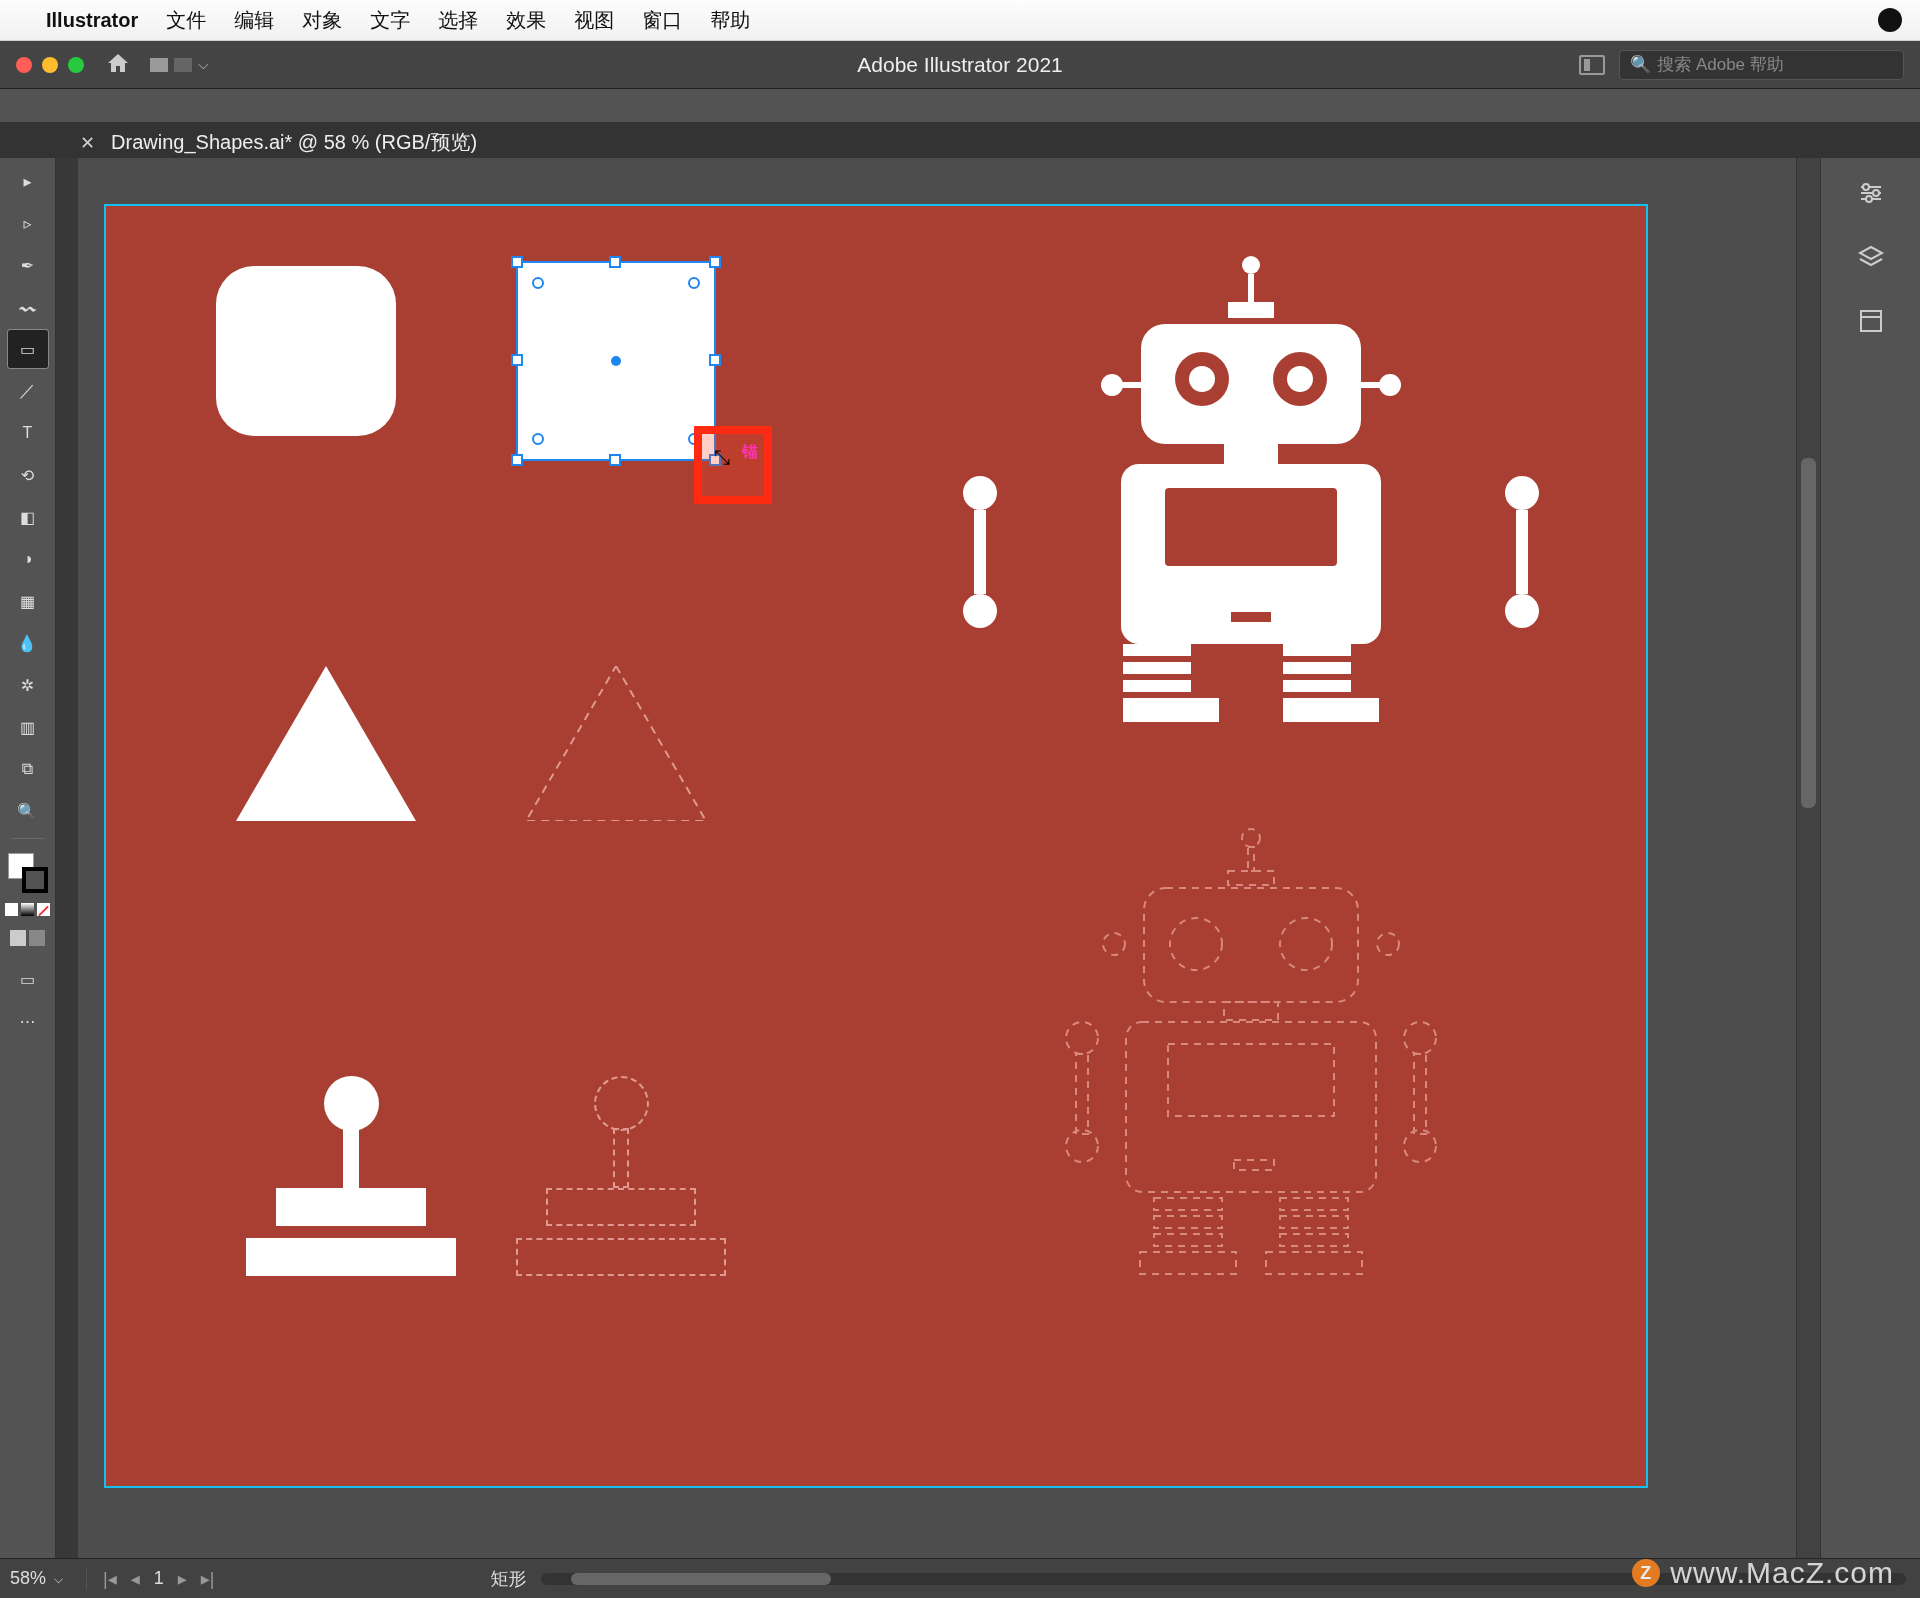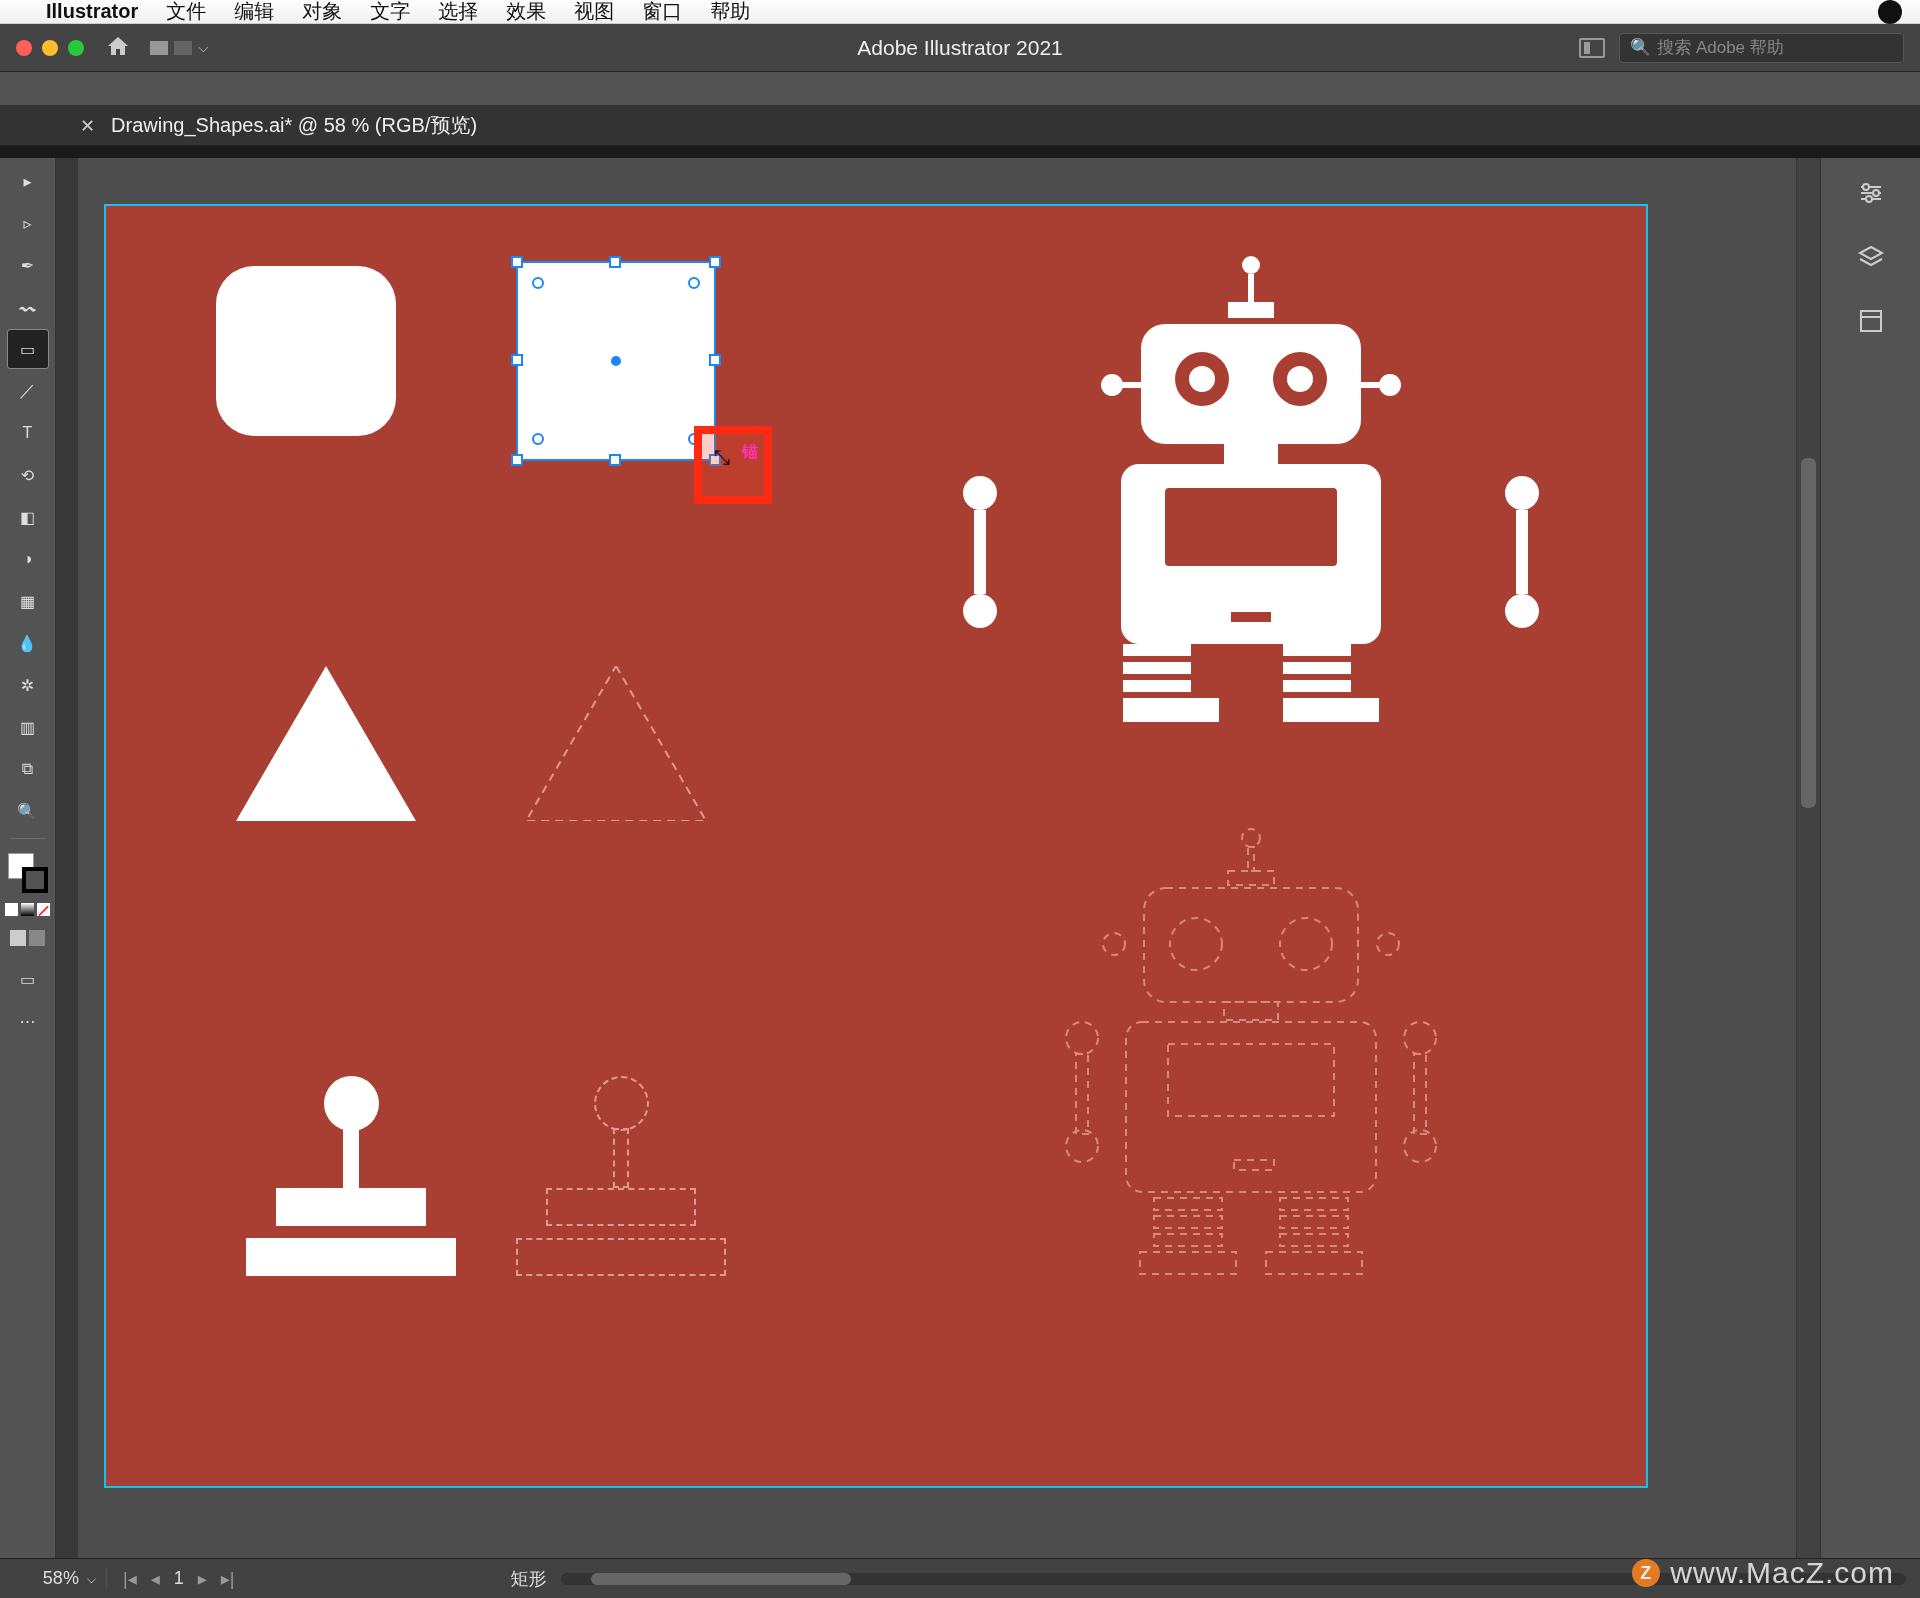--- a/index.html
+++ b/index.html
@@ -1,19 +1,19 @@
 <!DOCTYPE html>
 <html><head>
 <meta charset="utf-8">
 <style>
 * { margin: 0; padding: 0; box-sizing: border-box; font-family: -apple-system, "Helvetica Neue", Arial, sans-serif; }
 body { background: #1a1a1a; width: 1920px; height: 1598px; overflow: hidden; position: relative; }
 
 
-.macos-menubar { height: 24px; background: linear-gradient(#fdfdfd,#f1f1f1); display: flex; align-items: center; padding: 0 18px; gap: 28px; font-size: 20px; color: #111; border-bottom: 1px solid #cfcfcf; }
+.macos-menubar { height: 41px; background: linear-gradient(#fdfdfd,#f1f1f1); display: flex; align-items: center; padding: 0 18px; gap: 28px; font-size: 20px; color: #111; border-bottom: 1px solid #cfcfcf; }
 .macos-menubar .apple { font-size: 22px; }
 .macos-menubar .app-name { font-weight: 700; }
 .macos-menubar .right { margin-left: auto; width: 24px; height: 24px; border-radius: 50%; background: #111; }
 
 
 .app-titlebar { height: 48px; background: #444; display: flex; align-items: center; padding: 0 16px; color: #eee; border-bottom: 1px solid #222; position: relative; }
 .traffic { display: flex; gap: 10px; }
 .traffic span { width: 16px; height: 16px; border-radius: 50%; }
 .tl-close { background: #ff5f56; } .tl-min { background: #ffbd2e; } .tl-max { background: #27c93f; }
 .home-icon { margin-left: 22px; color: #ccc; }
@@ -126,21 +126,21 @@
 .panel-dock .picon{width:34px;height:30px;color:#ccc;display:flex;align-items:center;justify-content:center;}
 
 .vscroll{width:24px;background:#424242;border-left:1px solid #333;position:relative;}
 .vscroll .thumb{position:absolute;left:4px;right:4px;top:300px;height:350px;background:#666;border-radius:6px;}
 
 
 .instruction{position:absolute;left:30px;right:130px;bottom:82px;text-align:center;font-size:40px;font-weight:800;color:#fff;-webkit-text-stroke:3px #ff3a12;text-shadow:0 0 4px rgba(0,0,0,.5);line-height:1.45;pointer-events:none;}
 
 
 .statusbar{position:absolute;left:0;right:0;bottom:0;height:40px;background:#424242;display:flex;align-items:center;color:#ddd;font-size:18px;border-top:1px solid #222;}
-.statusbar .zoom{width:107px;padding:0 10px;border-right:1px solid #555;display:flex;align-items:center;gap:8px;justify-content:flex-end;}
+.statusbar .zoom{width:87px;padding:0 10px;border-right:1px solid #555;display:flex;align-items:center;gap:8px;}
 .statusbar .zoom .chev{font-size:12px;}
 .statusbar .nav{display:flex;align-items:center;gap:14px;padding:0 16px;}
 .statusbar .nav .btn{color:#999;}
 .statusbar .label{margin-left:260px;}
 .statusbar .hscroll{flex:1;margin:0 14px;height:12px;background:#333;border-radius:6px;position:relative;}
 .statusbar .hscroll .th{position:absolute;left:30px;width:260px;top:0;bottom:0;background:#666;border-radius:6px;}
 .watermark{position:absolute;right:26px;bottom:8px;color:#e6e6e6;font-size:30px;letter-spacing:1px;opacity:.9;display:flex;align-items:center;gap:10px;}
 .watermark .z{width:28px;height:28px;border-radius:50%;background:#f58220;color:#fff;display:flex;align-items:center;justify-content:center;font-weight:700;font-size:18px;}
 </style>
 </head>

